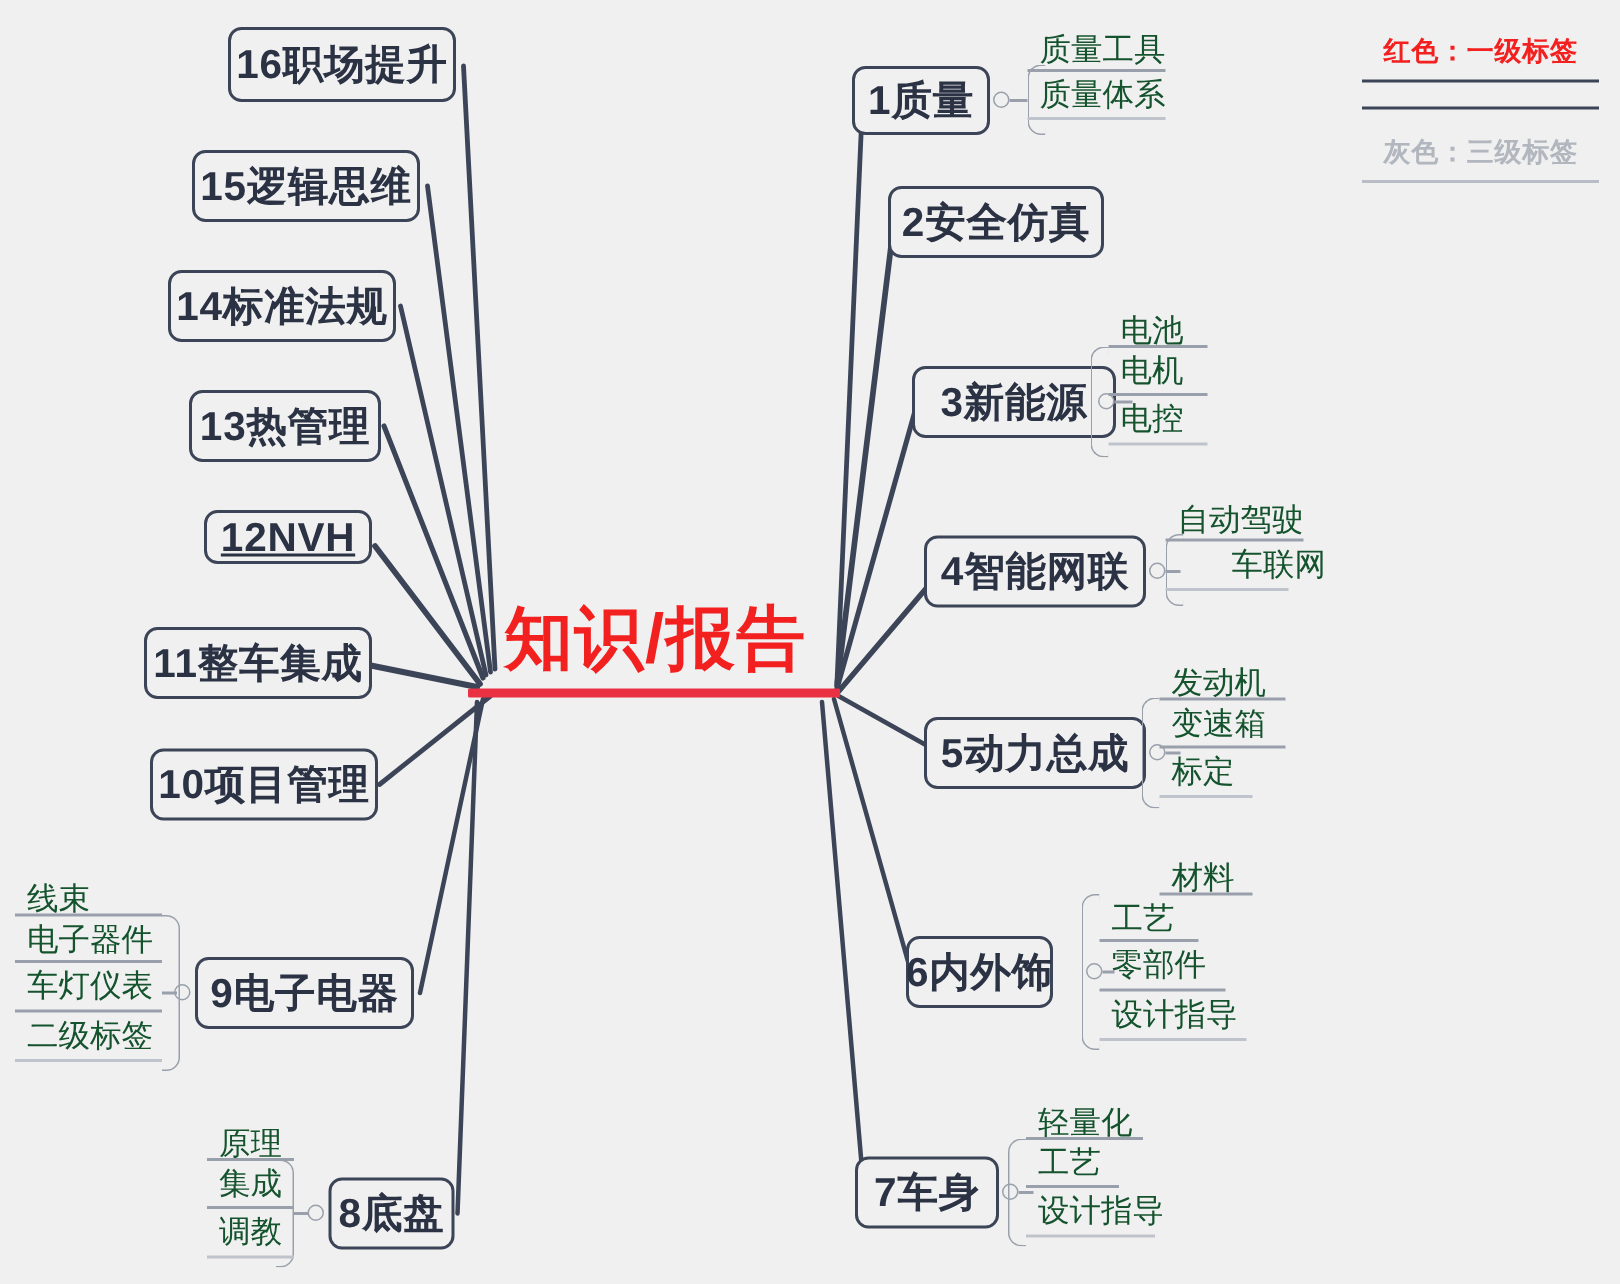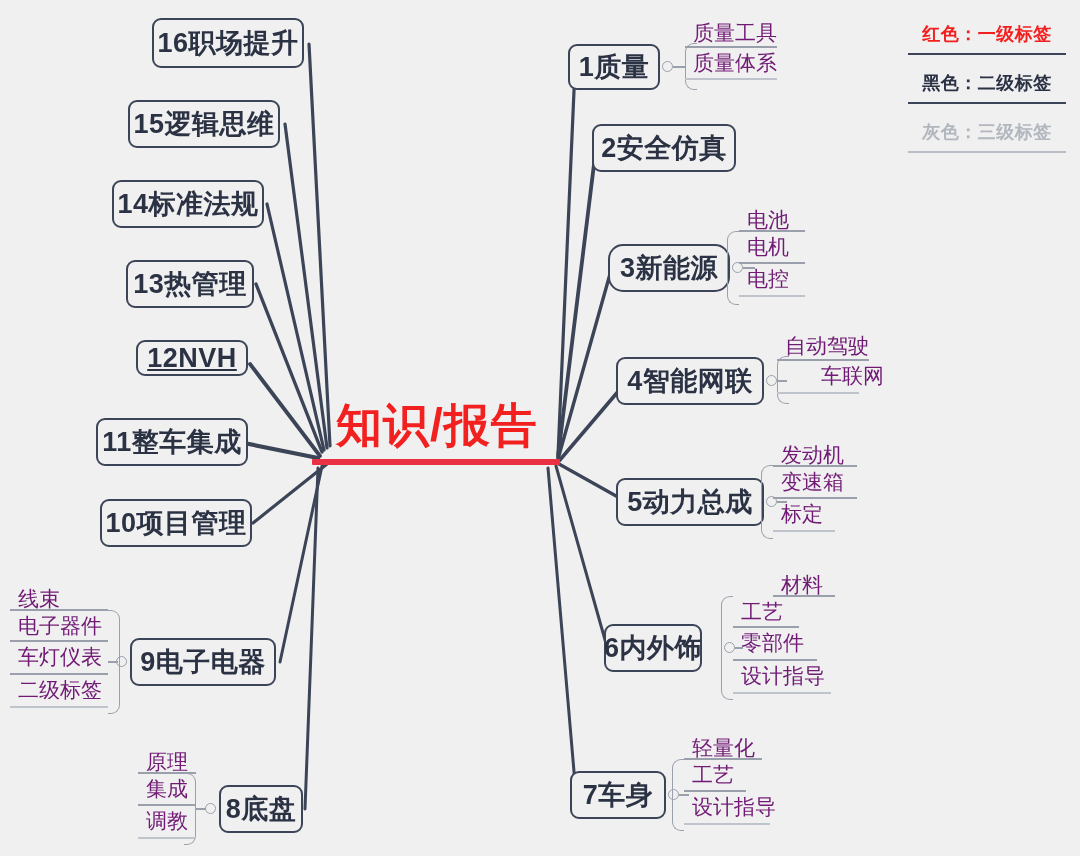--- a/index.html
+++ b/index.html
@@ -40,21 +40,21 @@
   #root-underline{
     position:absolute;
     background:#ea3144;
     border-radius:1px;
   }
 
   
   .sub-group{position:absolute;}
   .sub-item{
     position:relative;
-    color:#701a75;
+    color:#14532d;
     font-size:21px;
     white-space:nowrap;
     padding:1px 8px 4px 8px;
     box-sizing:border-box;
   }
   .sub-item .rule{
     position:absolute;
     left:0;right:0;bottom:0;
     height:1.6px;
     background:#9aa0ab;
@@ -155,21 +155,21 @@
       <span class="rule"></span>
     </div>
     <div class="sub-item faint" style="width:92px;height:32px;">
       <span>质量体系</span>
       <span class="rule"></span>
     </div>
   </div>
 
   <div class="node lvl2" style="left:592px;top:124px;width:144px;height:48px;">2安全仿真</div>
 
-  <div class="node lvl2" style="left:608px;top:244px;width:122px;height:48px;border-radius:15px;">3新能源</div>
+  <div class="node lvl2" style="left:608px;top:244px;width:136px;height:48px;">3新能源</div>
   <div class="conn-dot" style="left:732px;top:262px;"></div>
   <div class="conn-stub" style="left:743px;top:267px;width:12px;"></div>
   <div class="bracket right" style="left:727px;top:231px;width:12px;height:74px;"></div>
   <div class="sub-group right" style="left:739px;top:205px;width:66px;">
     <div class="sub-item" style="width:66px;height:27px;">
       <span>电池</span>
       <span class="rule"></span>
     </div>
     <div class="sub-item" style="width:66px;height:32px;">
       <span>电机</span>
@@ -309,19 +309,18 @@
 
   <div class="node lvl2" style="left:112px;top:180px;width:152px;height:48px;">14标准法规</div>
 
   <div class="node lvl2" style="left:128px;top:100px;width:152px;height:48px;">15逻辑思维</div>
 
   <div class="node lvl2" style="left:152px;top:18px;width:152px;height:50px;">16职场提升</div>
 
   <div id="legend">
     <div class="legend-row lg-red">红色：一级标签</div>
     <div class="legend-rule"></div>
-    <div class="legend-row lg-black">黑色：二级标签</div>
     <div class="legend-rule"></div>
     <div class="legend-row lg-gray">灰色：三级标签</div>
     <div class="legend-rule soft"></div>
   </div>
 
 </div>
 
 </body></html>

